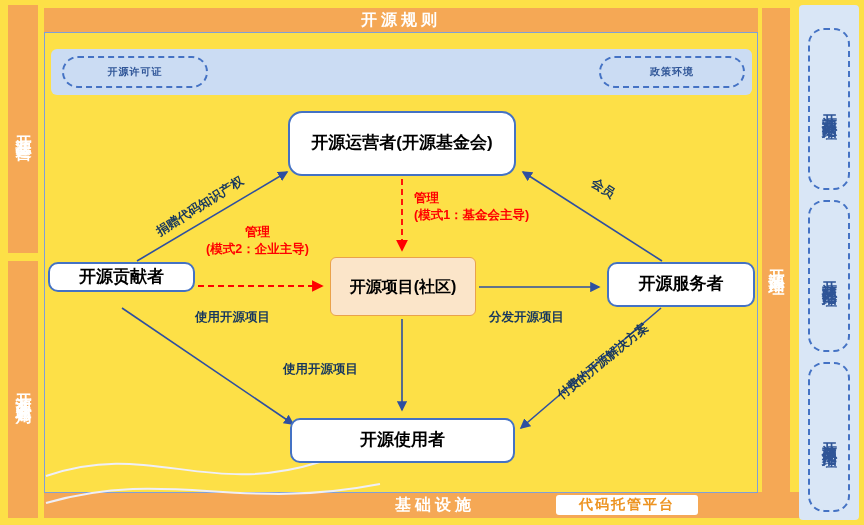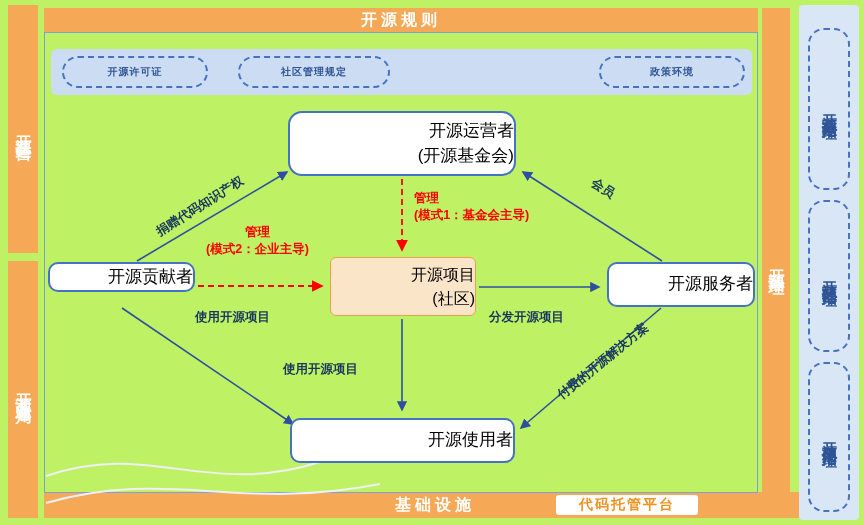--- a/index.html
+++ b/index.html
@@ -2,42 +2,42 @@
 <html style="--orange: #F5A855; --blue-border: #4472C4; --blue-text: #2F5597; --navy: #17375E; --red: #FF0000; --strip-bg: #CBDCF3; --panel-bg: #D9E6F6; --project-bg: #FBE5C9; --project-border: #E9A24B; --arrow-blue: #2E4FA0; --badge-text: #ED9422;"><head>
 <meta charset="utf-8">
 <style>
   :root{
     --orange:#F5A855; --blue-border:#4472C4; --blue-text:#2F5597; --navy:#17375E;
     --red:#FF0000; --strip-bg:#CBDCF3; --panel-bg:#D9E6F6; --project-bg:#FBE5C9;
     --project-border:#E9A24B; --arrow-blue:#2E4FA0; --badge-text:#ED9422;
   }
   *{margin:0;padding:0;box-sizing:border-box}
   body{font-family:"Liberation Sans","DejaVu Sans",sans-serif;background:#fff}
-  .stage{position:relative;width:864px;height:525px;background:#bef264;overflow:hidden}
+  .stage{position:relative;width:864px;height:525px;background:#fde047;overflow:hidden}
   .vbar{position:absolute;background:var(--orange);color:#fff;font-weight:bold;
         display:flex;align-items:center;justify-content:center}
   .vtext{writing-mode:vertical-rl;text-orientation:upright;letter-spacing:3px;font-size:16px}
   .hbar{position:absolute;background:var(--orange);color:#fff;font-weight:bold;
         display:flex;align-items:center;justify-content:center;font-size:16px;letter-spacing:4px}
   .inner-frame{position:absolute;left:44px;top:32px;width:714px;height:461px;
         border:1px solid #7F9FD8;background:transparent}
   .strip{position:absolute;left:51px;top:49px;width:701px;height:46px;
         background:var(--strip-bg);border-radius:6px}
   .pill{position:absolute;height:32px;border:2px dashed var(--blue-border);border-radius:16px;
         color:var(--blue-text);font-weight:bold;font-size:10px;letter-spacing:1px;
         display:flex;align-items:center;justify-content:center}
   .gov-panel{position:absolute;left:799px;top:5px;width:60px;height:515px;
         background:var(--panel-bg);border-radius:4px}
   .gov-pill{position:absolute;left:808px;width:42px;border:2px dashed var(--blue-border);
         border-radius:16px;color:var(--blue-text);font-weight:bold;
         display:flex;align-items:center;justify-content:center}
   .gov-pill .vtext{font-size:15px;letter-spacing:2px}
   .node{position:absolute;background:#fff;border:2px solid var(--blue-border);border-radius:10px;
-        display:flex;flex-direction:column;align-items:flex-end;justify-content:center;
-        font-weight:normal;color:#000;font-size:17px;text-align:center;line-height:1.45}
+        display:flex;flex-direction:row;align-items:center;justify-content:center;
+        font-weight:bold;color:#000;font-size:17px;text-align:center;line-height:1.45}
   .node.big{border-radius:14px}
   .node.project{background:var(--project-bg);border:1px solid var(--project-border);
         border-radius:6px;font-size:16px;line-height:1.5}
   .overlay{position:absolute;left:0;top:0;pointer-events:none}
   .eblue{stroke:var(--arrow-blue);stroke-width:1.6;fill:none}
   .ered{stroke:var(--red);stroke-width:1.8;stroke-dasharray:6 4;fill:none}
   .mblue{fill:var(--arrow-blue)} .mred{fill:var(--red)}
   .wave{stroke:#EFEFF7;stroke-width:2;fill:none}
   .elabel{position:absolute;font-size:12.5px;font-weight:bold;color:var(--navy);
         white-space:nowrap}
@@ -69,23 +69,20 @@
   </div>
   <div class="badge">
     <span>代码托管平台</span>
   </div>
 
   <div class="inner-frame"></div>
 
   <div class="strip"></div>
   <div class="pill" style="left:62px;top:56px;width:146px">
     <span>开源许可证</span>
-  </div>
-  <div class="pill" style="left:238px;top:56px;width:152px">
-    <span>社区管理规定</span>
   </div>
   <div class="pill" style="left:599px;top:56px;width:146px">
     <span>政策环境</span>
   </div>
 
   <div class="gov-panel"></div>
   <div class="gov-pill" style="top:28px;height:162px">
     <div class="vtext">开源贡献治理</div>
   </div>
   <div class="gov-pill" style="top:200px;height:152px">

